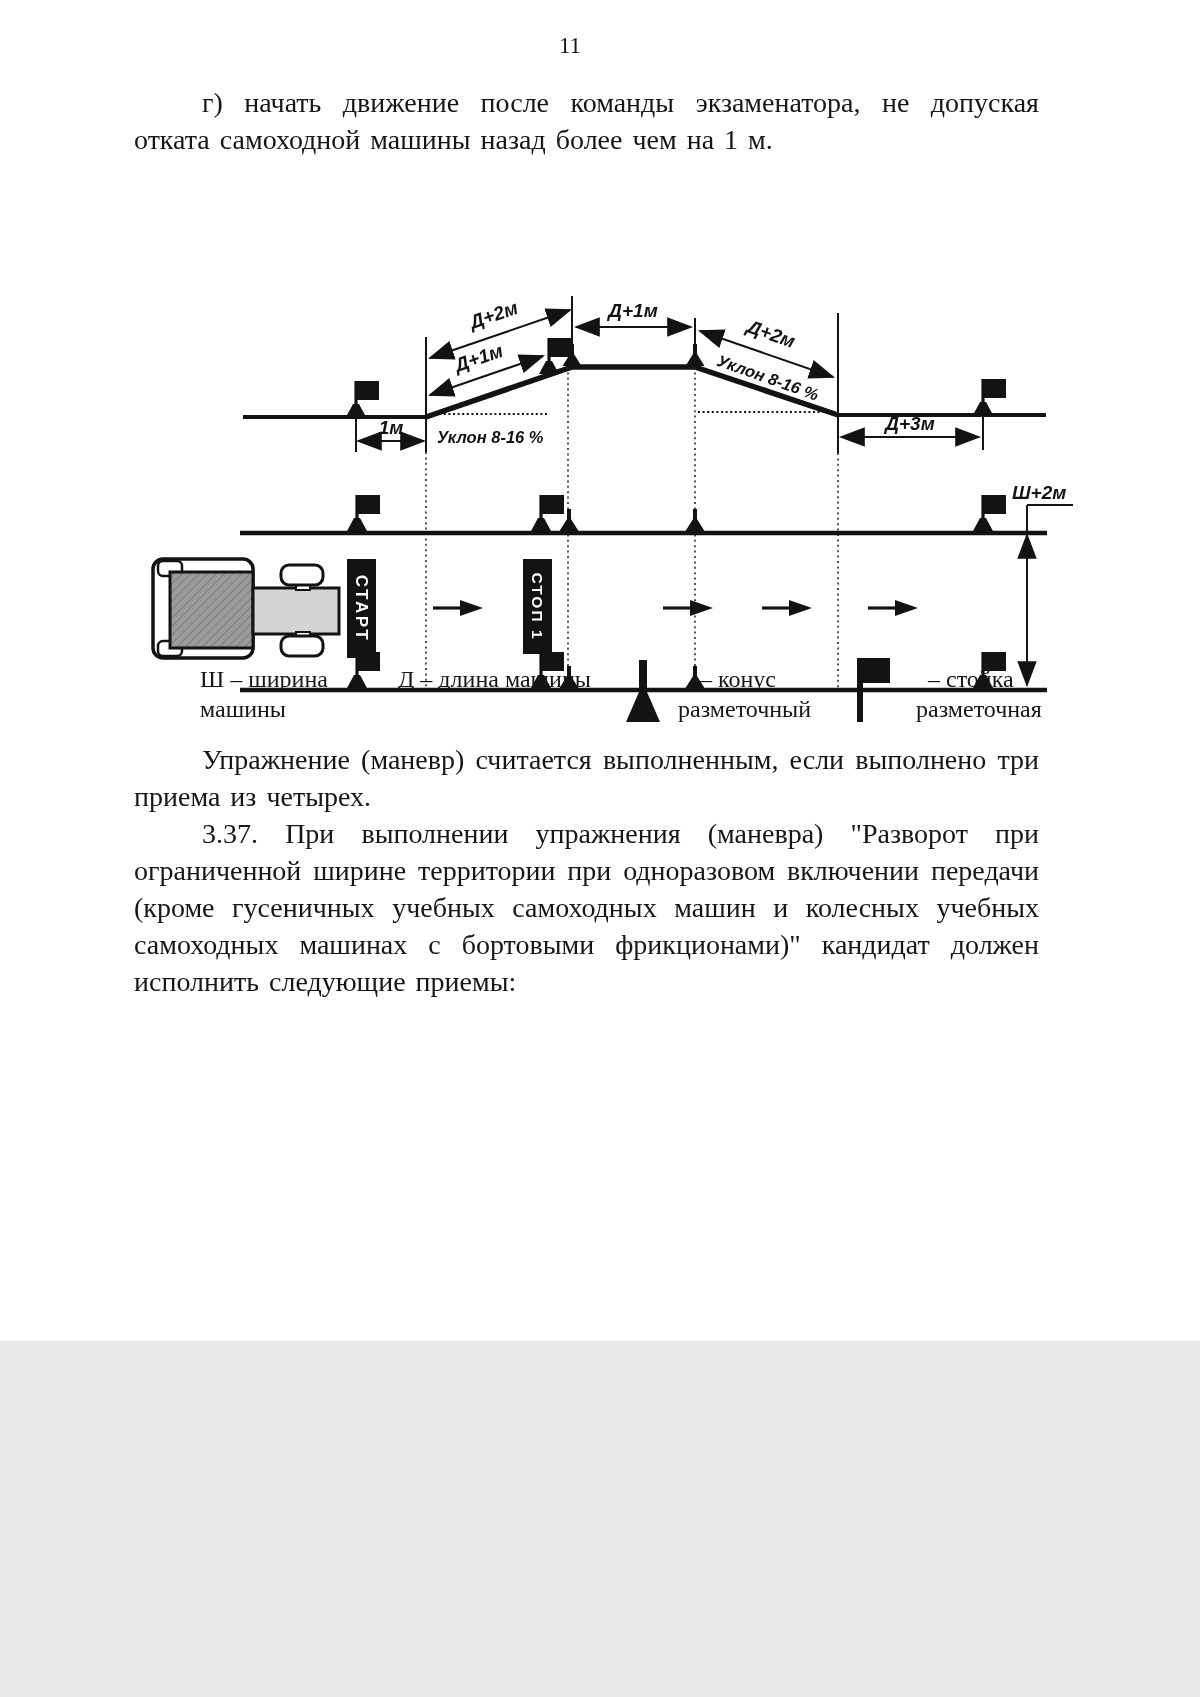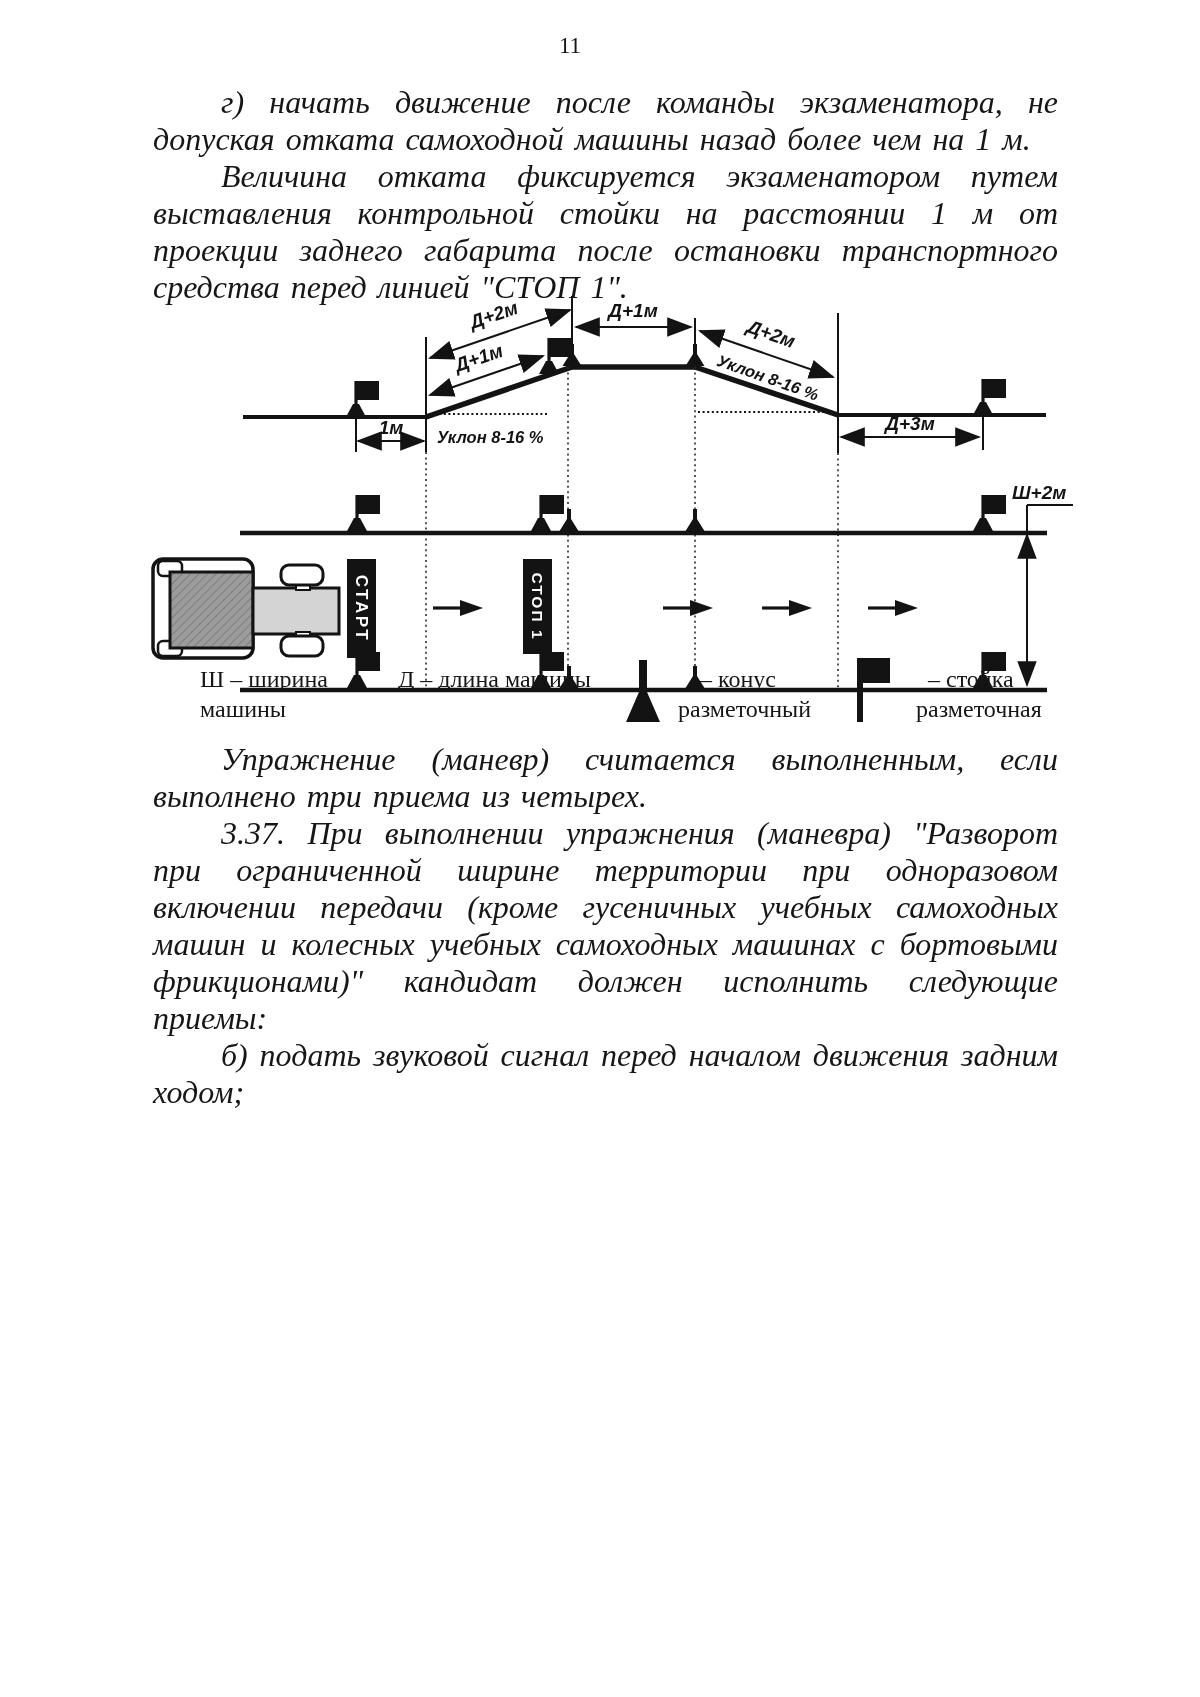--- a/index.html
+++ b/index.html
@@ -1,21 +1,21 @@
 <!DOCTYPE html>
 <html><head>
 <meta charset="utf-8">
 <style>
   html,body{margin:0;padding:0;background:#e8e8e8;}
-  .page{position:relative;width:1200px;height:1697px;background:#ffffff;overflow:hidden;
+  .page{position:relative;width:1200px;height:1341px;background:#ffffff;overflow:hidden;
         font-family:"Liberation Serif","DejaVu Serif",serif;color:#161616;}
   .page-number{position:absolute;top:33px;left:0;width:1140px;text-align:center;
         font-size:23px;}
-  .text-block{position:absolute;left:153px;width:905px;font-size:32px;line-height:37px;
-        text-align:justify;word-spacing:3px;font-style:italic;}
+  .text-block{position:absolute;left:134px;width:905px;font-size:28px;line-height:37px;
+        text-align:justify;word-spacing:3px;}
   #block-top{top:84px;}
   #block-bottom{top:741px;}
   .text-block p{margin:0;text-indent:68px;}
   svg.diagram{position:absolute;left:140px;top:280px;width:940px;height:450px;}
   
   .ln{stroke:#131313;fill:none;}
   .w55{stroke-width:5.5;} .w4{stroke-width:4.2;} .w45{stroke-width:4.6;}
   .w2{stroke-width:2;}
   .dash{stroke:#2a2a2a;stroke-width:1.6;stroke-dasharray:2 3.4;fill:none;}
   .dot{stroke:#131313;stroke-width:2;stroke-dasharray:2 2.6;fill:none;}
@@ -29,21 +29,20 @@
 </style>
 </head>
 <body>
 
 <div class="page">
 
   <div class="page-number">11</div>
 
   <div class="text-block" id="block-top">
     <p>г) начать движение после команды экзаменатора, не допуская отката самоходной машины назад более чем на 1 м.</p>
-    <p>Величина отката фиксируется экзаменатором путем выставления контрольной стойки на расстоянии 1 м от проекции заднего габарита после остановки транспортного средства перед линией "СТОП 1".</p>
   </div>
 
   <svg class="diagram" viewBox="140 280 940 450" xmlns="http://www.w3.org/2000/svg">
     <defs>
       <marker id="ah" viewBox="0 0 12 9" refX="11" refY="4.5" markerWidth="13" markerHeight="10" orient="auto-start-reverse">
         <path d="M0,0 L12,4.5 L0,9 Z" fill="#131313"></path>
       </marker>
       <pattern id="hatch" width="6" height="6" patternUnits="userSpaceOnUse" patternTransform="rotate(45)">
         <rect width="6" height="6" fill="#9b9b9b"></rect>
         <line x1="0" y1="0" x2="0" y2="6" stroke="#777777" stroke-width="1.6"></line>
@@ -174,16 +173,15 @@
         <rect x="862" y="658" width="28" height="25"></rect>
       </g>
       <text class="legtxt" x="928" y="687">– стойка</text>
       <text class="legtxt" x="916" y="717">разметочная</text>
     </g>
   </svg>
 
   <div class="text-block" id="block-bottom">
     <p>Упражнение (маневр) считается выполненным, если выполнено три приема из четырех.</p>
     <p>3.37. При выполнении упражнения (маневра) "Разворот при ограниченной ширине территории при одноразовом включении передачи (кроме гусеничных учебных самоходных машин и колесных учебных самоходных машинах с бортовыми фрикционами)" кандидат должен исполнить следующие приемы:</p>
-    <p>б) подать звуковой сигнал перед началом движения задним ходом;</p>
   </div>
 
 </div>
 
 </body></html>

